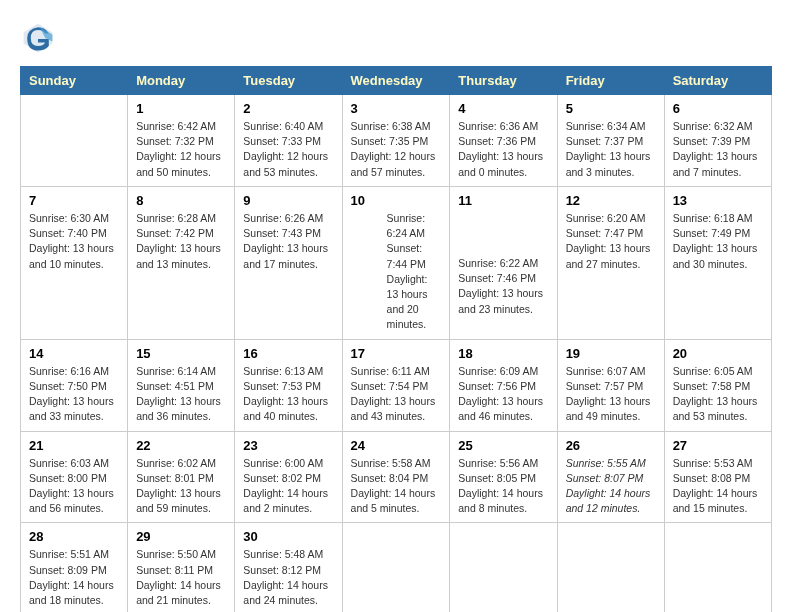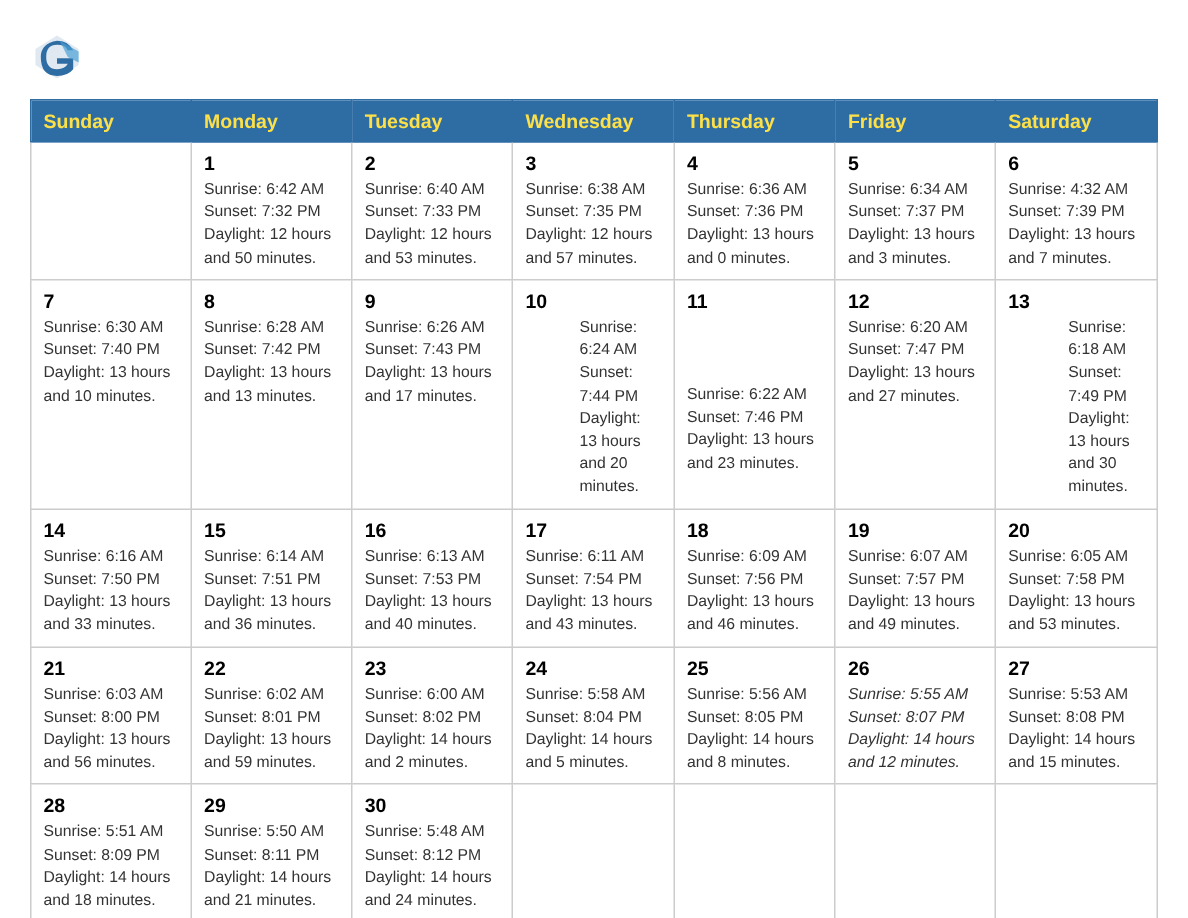--- a/index.html
+++ b/index.html
@@ -43,21 +43,21 @@
       font-size: 16px;
       color: #555;
     }
     table {
       width: 100%;
       border-collapse: collapse;
       font-size: 11px;
     }
     thead tr th {
       background-color: #2e6da4;
-      color: #fde047;
+      color: #fef9c3;
       text-align: left;
       padding: 6px 8px;
       font-size: 13px;
       font-weight: bold;
       border: 1px solid #2e6da4;
     }
     tbody tr td {
       border: 1px solid #ccc;
       vertical-align: top;
       padding: 6px 8px;
@@ -145,21 +145,21 @@
         </td>
         <td>
           <div class="day-num">5</div>
           <div class="day-info" style="white-space: pre-line;">Sunrise: 6:34 AM
 Sunset: 7:37 PM
 Daylight: 13 hours
 and 3 minutes.</div>
         </td>
         <td>
           <div class="day-num">6</div>
-          <div class="day-info" style="white-space: pre-line;">Sunrise: 4:32 AM
+          <div class="day-info" style="white-space: pre-line;">Sunrise: 6:32 AM
 Sunset: 7:39 PM
 Daylight: 13 hours
 and 7 minutes.</div>
         </td>
       </tr>
       <tr>
         <td>
           <div class="day-num">7</div>
           <div class="day-info" style="white-space: pre-line;">Sunrise: 6:30 AM
 Sunset: 7:40 PM
@@ -196,38 +196,38 @@
         </td>
         <td>
           <div class="day-num">12</div>
           <div class="day-info" style="white-space: pre-line;">Sunrise: 6:20 AM
 Sunset: 7:47 PM
 Daylight: 13 hours
 and 27 minutes.</div>
         </td>
         <td>
           <div class="day-num">13</div>
-          <div class="day-info" style="white-space: pre-line; margin-left: 40px;">Sunrise: 6:18 AM
+          <div class="day-info" style="white-space: pre-line;">Sunrise: 6:18 AM
 Sunset: 7:49 PM
 Daylight: 13 hours
 and 30 minutes.</div>
         </td>
       </tr>
       <tr>
         <td>
           <div class="day-num">14</div>
           <div class="day-info" style="white-space: pre-line;">Sunrise: 6:16 AM
 Sunset: 7:50 PM
 Daylight: 13 hours
 and 33 minutes.</div>
         </td>
         <td>
           <div class="day-num">15</div>
           <div class="day-info" style="white-space: pre-line;">Sunrise: 6:14 AM
-Sunset: 7:51 PM
+Sunset: 4:51 PM
 Daylight: 13 hours
 and 36 minutes.</div>
         </td>
         <td>
           <div class="day-num">16</div>
           <div class="day-info" style="white-space: pre-line;">Sunrise: 6:13 AM
 Sunset: 7:53 PM
 Daylight: 13 hours
 and 40 minutes.</div>
         </td>

